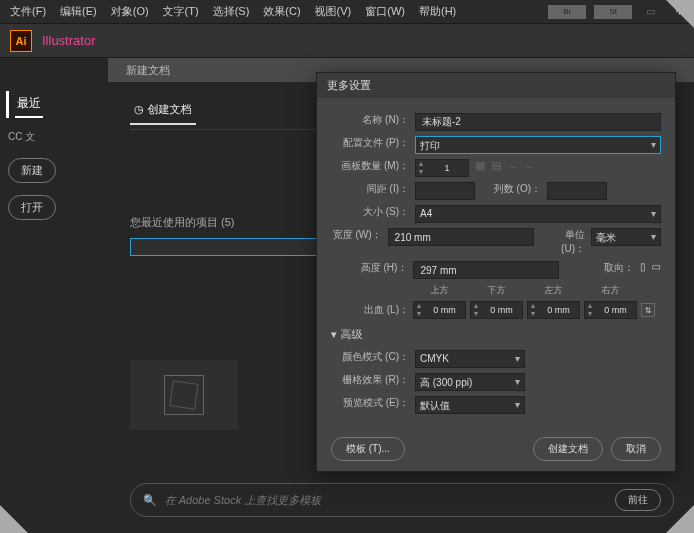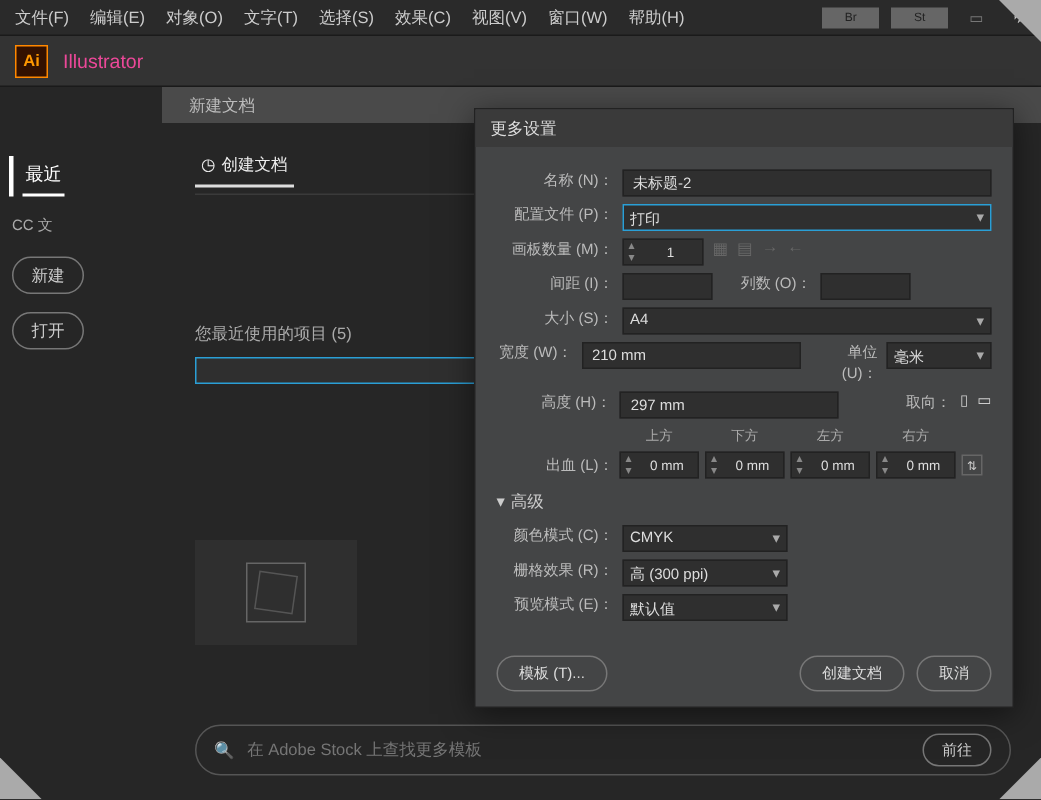--- a/index.html
+++ b/index.html
@@ -7,42 +7,42 @@
 .menubar{height:24px;background:#2a2a2a;display:flex;align-items:center;padding:0 4px;gap:2px;border-bottom:1px solid #1a1a1a}
 .menubar span{padding:2px 6px;color:#ccc;cursor:pointer}
 .menubar .mright{margin-left:auto;display:flex;gap:8px;align-items:center}
 .menubar .mright .box{width:38px;height:14px;background:#666;display:flex;align-items:center;justify-content:center;font-size:8px;color:#222}
 .appbar{height:34px;background:#333;display:flex;align-items:center;padding:0 10px;gap:10px;border-bottom:1px solid #1a1a1a}
 .ai-logo{width:22px;height:22px;background:#310;border:1px solid #f80;color:#f90;display:flex;align-items:center;justify-content:center;font-weight:bold;font-size:11px}
 .apptitle{font-size:13px;color:#ec4899}
 .tabstrip{height:24px;background:#4a4a4a;margin-left:108px;display:flex;align-items:center}
 .tabstrip .tab{padding:0 18px;height:100%;display:flex;align-items:center;color:#bbb;font-size:11px}
 .main{position:relative;height:calc(100% - 82px)}
-.sidebar{position:absolute;left:0;top:14px;width:110px;padding:8px 6px}
+.sidebar{position:absolute;left:0;top:1px;width:110px;padding:8px 6px}
 .sidehead{color:#fff;font-size:12px;padding:4px 2px;border-bottom:2px solid #fff;display:inline-block}
 .sidelink{color:#aaa;font-size:10px;padding:8px 2px}
 .sidebtn{border:1px solid #777;border-radius:14px;padding:4px 12px;color:#ccc;margin:6px 2px;display:inline-block;font-size:11px;cursor:pointer}
 .content{position:absolute;left:110px;right:0;top:0;bottom:0;padding:10px 20px}
 .tabs2{display:flex;gap:24px;align-items:center;padding:4px 0;border-bottom:1px solid #3a3a3a}
 .tabs2 .t{color:#888;padding:6px 4px;display:flex;align-items:center;gap:4px}
 .tabs2 .t.active{color:#eee;border-bottom:2px solid #ddd}
 .hero{text-align:center;padding:18px 0 6px}
 .hero h2{font-size:22px;color:#ddd;font-weight:300}
 .hero p{font-size:11px;color:#999;margin-top:6px}
 .recentlabel{font-size:11px;color:#aaa;margin:10px 0 8px}
 .cards{display:flex;gap:16px}
 .card{background:#2f2f2f;border:2px solid transparent;width:108px;height:108px;display:flex;flex-direction:column;align-items:center;justify-content:center;gap:6px;position:relative}
 .card.sel{border-color:#2a9fd6}
 .card .thumb{width:48px;height:48px;border:1px solid #666;position:relative}
 .card .thumb::after{content:"";position:absolute;inset:6px;border:1px solid #555;transform:rotate(8deg)}
 .card .ctitle{font-size:10px;color:#ccc}
 .card .csub{font-size:8px;color:#888}
 .card.half{width:54px}
 .stockbar{position:absolute;left:130px;right:20px;bottom:16px;height:34px;border:1px solid #555;border-radius:17px;display:flex;align-items:center;padding:0 12px;gap:8px}
-.stockbar input{flex:1;background:transparent;border:none;color:#888;font-size:11px;outline:none}
+.stockbar input{flex:1;background:transparent;border:none;color:#888;font-size:11px;font-style:italic;outline:none}
 .stockbar .go{border:1px solid #777;border-radius:12px;padding:3px 12px;color:#ccc;font-size:10px;cursor:pointer}
 .dialog{position:absolute;left:316px;top:72px;width:360px;background:#444546;border:1px solid #222;box-shadow:0 4px 20px rgba(0,0,0,.5);z-index:10}
 .dlg-title{background:#3a3a3a;padding:5px 10px;font-size:11px;color:#ddd}
 .dlg-body{padding:10px 14px 8px}
 .row{display:flex;align-items:flex-start;margin:5px 0;gap:6px}
 .lbl{width:78px;text-align:right;color:#bbb;font-size:10px}
 .inp{background:#2f2f2f;border:1px solid #222;color:#ddd;padding:2px 6px;font-size:10px;height:18px;flex:1}
 .sel{background:#2f2f2f;border:1px solid #222;color:#ddd;padding:2px 4px;font-size:10px;height:18px;flex:1;position:relative}
 .sel::after{content:"▾";position:absolute;right:4px;color:#aaa}
 .sel.narrow{flex:0 0 70px}

